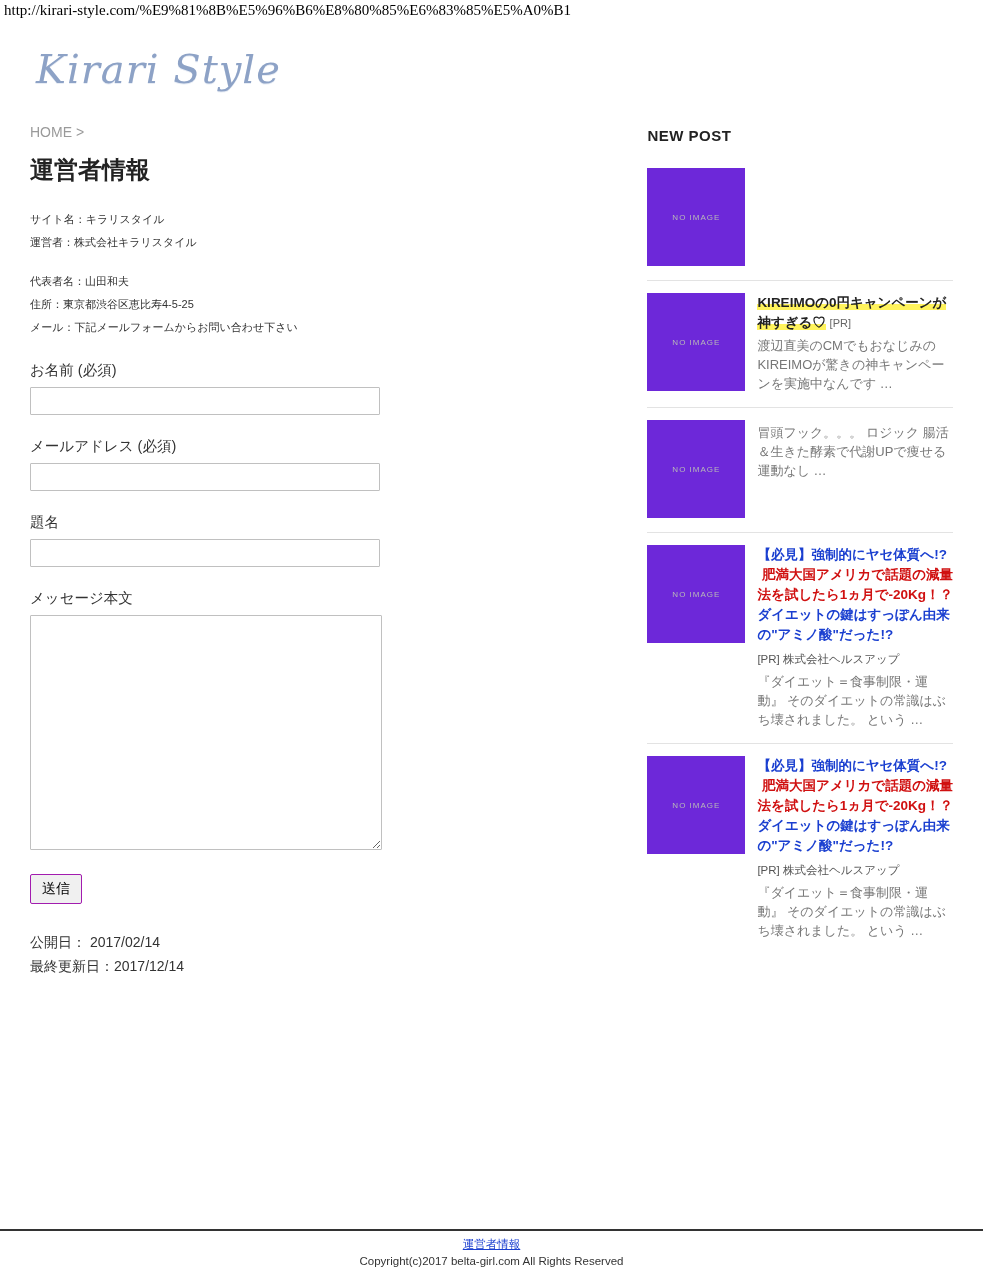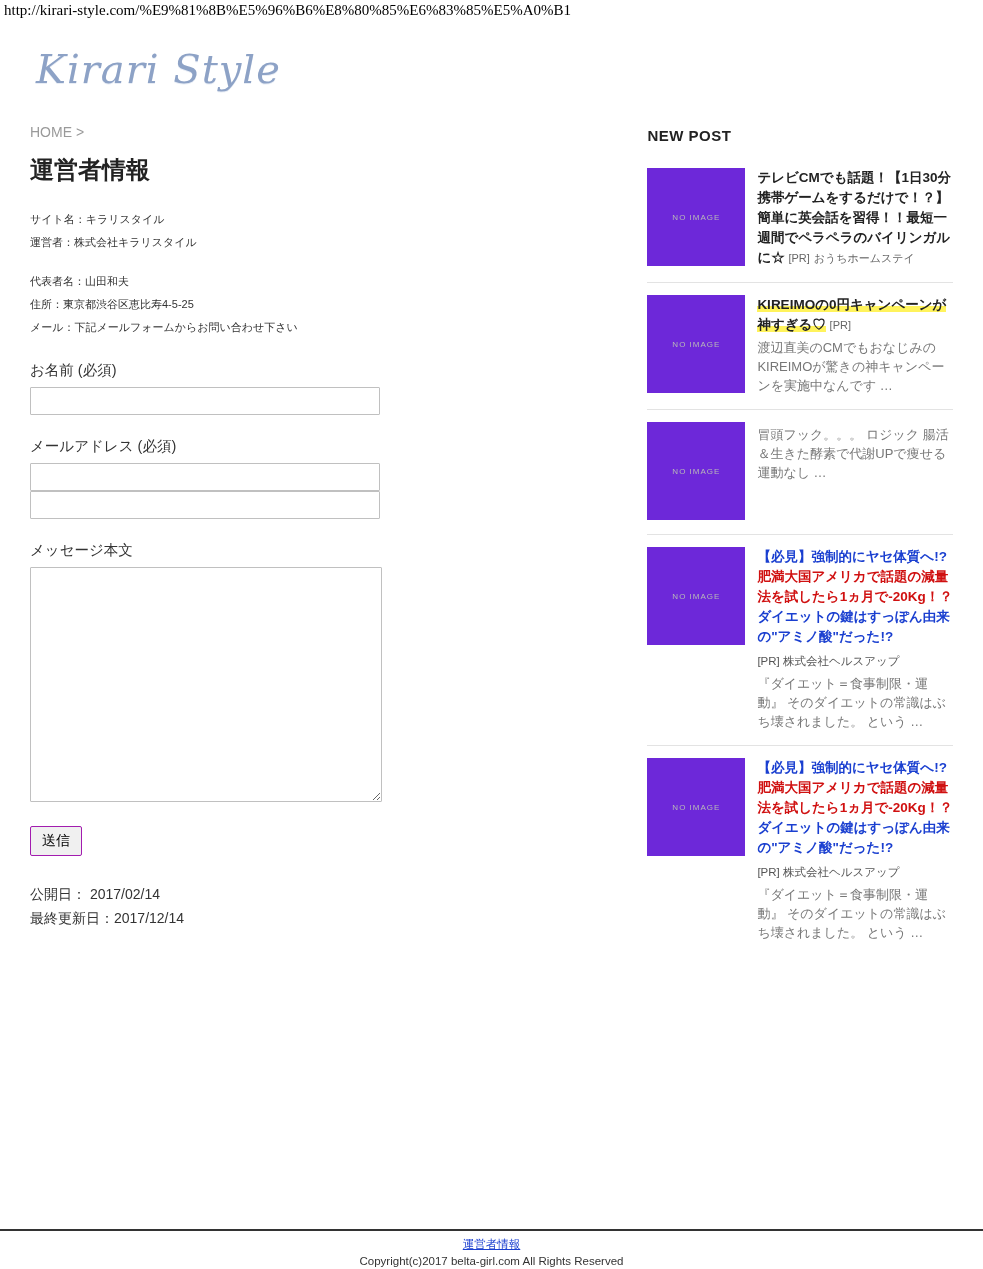--- a/index.html
+++ b/index.html
@@ -161,21 +161,21 @@
     font-size: 11px;
     color: #666666;
   }
   .post-excerpt {
     color: #777777;
     font-size: 13px;
     line-height: 19px;
     margin-top: 3px;
   }
   .t-blue { color: #1a3fd0; font-weight: bold; }
-  .t-red  { color: #d01010; font-weight: bold; }
+  .t-red  { color: #d01010; font-weight: bold; text-align: right; }
   .t-blue2{ color: #1a3fd0; font-weight: bold; }
   .post-company {
     font-size: 11.5px;
     color: #555555;
     margin-top: 4px;
   }
   .footer {
     position: absolute;
     left: 0;
     bottom: 0;
@@ -224,20 +224,21 @@
       <div class="info-line">代表者名：山田和夫</div>
       <div class="info-line">住所：東京都渋谷区恵比寿4-5-25</div>
       <div class="info-line">メール：下記メールフォームからお問い合わせ下さい</div>
 
       <div class="form-label">お名前 (必須)</div>
       <input class="text-field" type="text" value="" style="">
 
       <div class="form-label">メールアドレス (必須)</div>
       <input class="text-field" type="text" value="" style="">
 
+      <div class="form-label">題名</div>
       <input class="text-field" type="text" value="" style="">
 
       <div class="form-label">メッセージ本文</div>
       <textarea class="msg-field" style=""></textarea>
 
       <div class="submit-wrap">
         <button class="submit-btn">送信</button>
       </div>
 
       <div class="dates">
@@ -246,25 +247,20 @@
       </div>
 
     </div>
 
     <div class="side-col">
 
       <div class="side-title">NEW POST</div>
 
       <div class="post">
         <div class="thumb">NO IMAGE</div>
-        <div class="post-body">
-          <span class="post-title">テレビCMでも話題！【1日30分携帯ゲームをするだけで！？】簡単に英会話を習得！！最短一週間でペラペラのバイリンガルに☆</span>
-          <span class="pr">[PR]</span>
-          <span class="pr">おうちホームステイ</span>
-        </div>
       </div>
 
       <div class="post">
         <div class="thumb">NO IMAGE</div>
         <div class="post-body">
           <span class="post-title hl">KIREIMOの0円キャンペーンが神すぎる♡</span>
           <span class="pr">[PR]</span>
           <div class="post-excerpt">渡辺直美のCMでもおなじみのKIREIMOが驚きの神キャンペーンを実施中なんです …</div>
         </div>
       </div>

